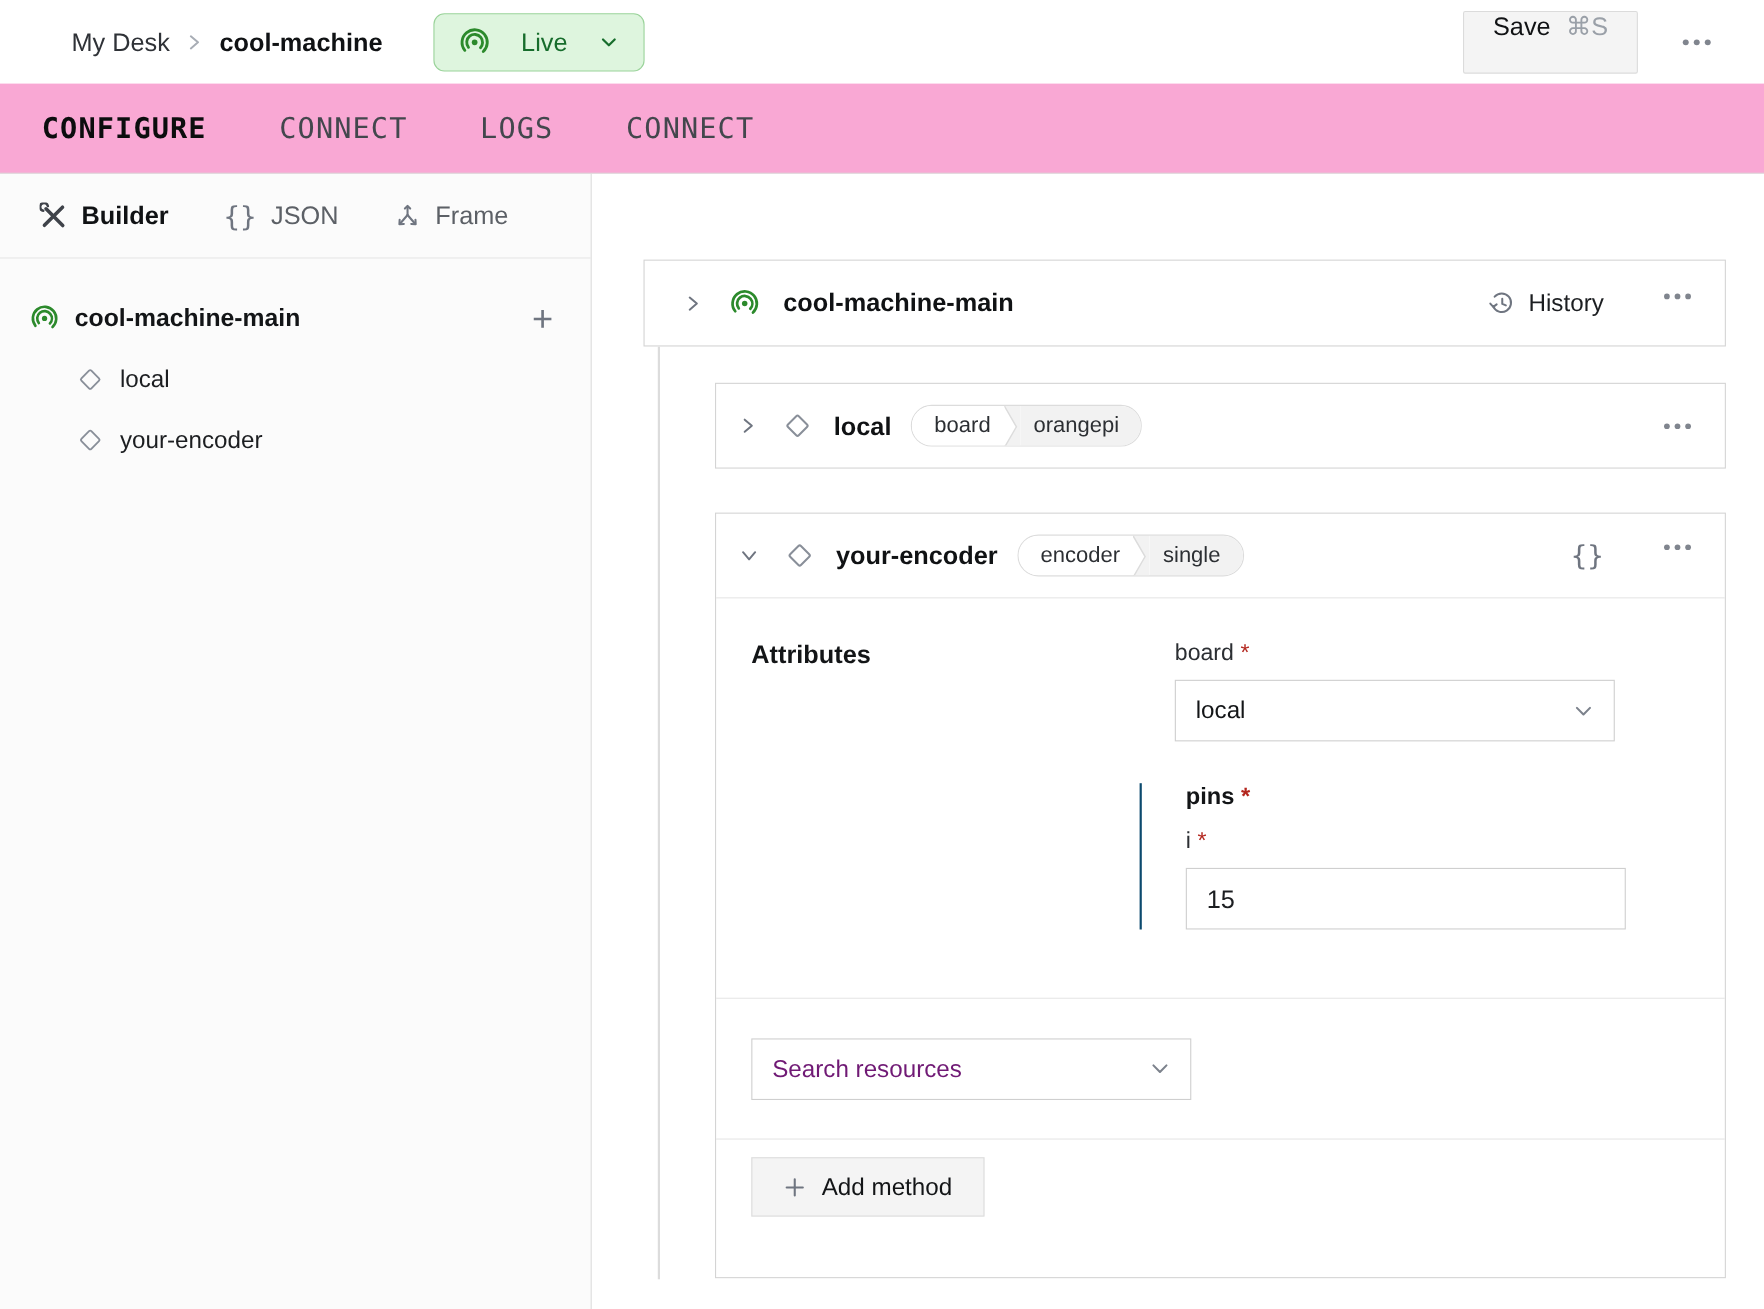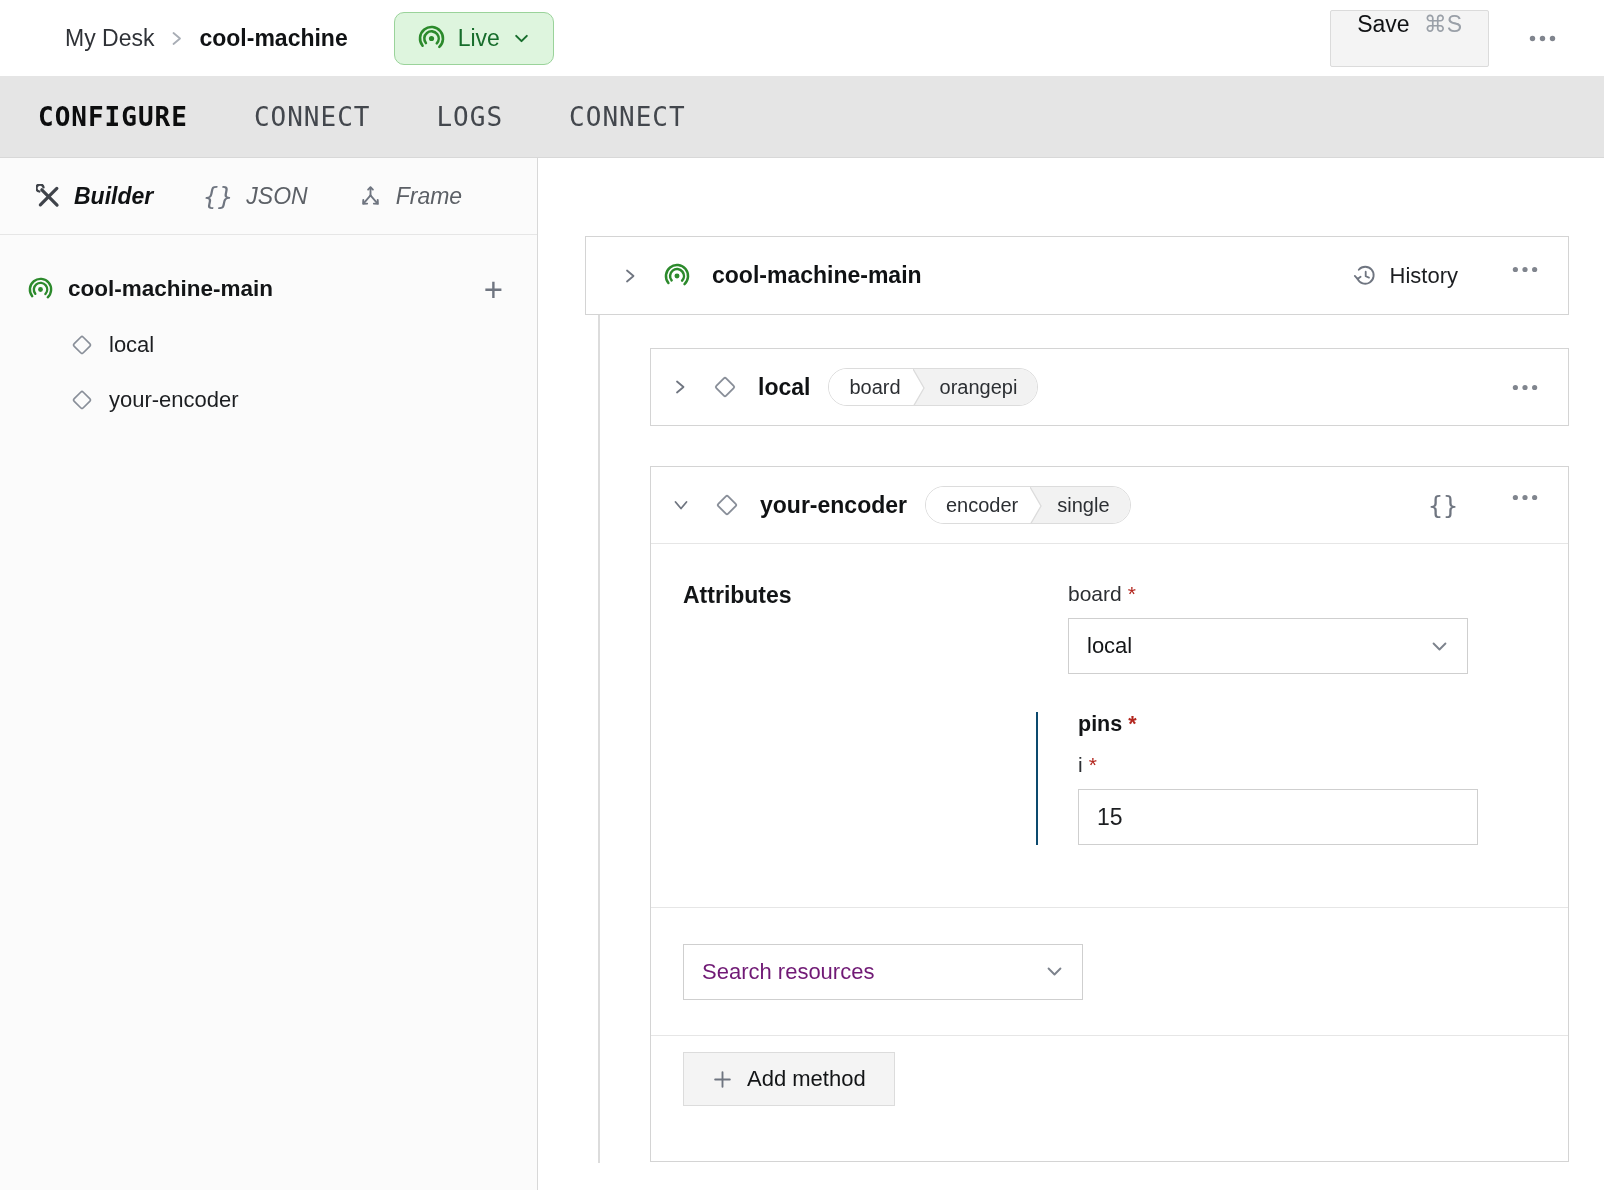--- a/index.html
+++ b/index.html
@@ -14,52 +14,52 @@
 
   
   .topbar {
     position:absolute; top:0; left:0; width:1604px; height:76px;
     display:flex; align-items:center; padding:0 44px 0 36px; background:#fff;
   }
   .breadcrumb { display:flex; align-items:center; gap:15px; font-size:23px;margin-left:29px; }
   .crumb-parent { color:#2f3237; cursor:pointer; }
   .crumb-current { font-weight:700; color:#101214; }
   .live-badge {
-    margin-left:46px; display:flex; align-items:center; gap:13px;
+    margin-left:46px; display:flex; align-items:center; gap:29px;
     height:53px; padding:0 23px; background:#def5de;
     border:1px solid #9ad39a; border-radius:10px;
     color:#176d2c; font-size:23px; font-weight:500; cursor:pointer;
   }
   .topbar-right { margin-left:auto; display:flex; align-items:center; gap:36px; }
   .save-btn {
     display:flex; align-items:flex-start; gap:14px; height:57px; padding:0 26px;
     background:#f4f4f4; border:1px solid #dbdbdb; border-radius:2px;
     font-size:23px; color:#101214; cursor:pointer;
   }
   .save-shortcut { color:#9aa0a8; }
   .icon-btn { background:none; border:none; padding:4px; cursor:pointer; display:flex; }
 
   
   .tabbar {
     position:absolute; top:76px; left:0; width:1604px; height:82px;
-    background:#e5e5e5; border-bottom:1px solid #d8d8d8;
+    background:#f9a8d4; border-bottom:1px solid #d8d8d8;
     display:flex; align-items:center; padding-left:38px; gap:66px;
   }
   .tab {
     font-family:"DejaVu Sans Mono","Liberation Mono",monospace;
     font-size:26px; letter-spacing:1px; color:#43474d; cursor:pointer;
   }
   .tab.active { color:#0c0d0e; font-weight:700; }
 
   
   .sidebar {
     position:absolute; top:158px; left:0; width:538px; bottom:0;
     background:#fbfbfb; border-right:1px solid #d8d8d8;
   }
-  .views { height:77px; display:flex; align-items:center; padding-left:36px; gap:50px; border-bottom:1px solid #e6e6e6;font-style:italic; }
+  .views { height:77px; display:flex; align-items:center; padding-left:36px; gap:50px; border-bottom:1px solid #e6e6e6; }
   .view { display:flex; align-items:center; gap:13px; font-size:23px; color:#5c6066; cursor:pointer; }
   .view.active { color:#101214; font-weight:700; }
   .braces-glyph { font-family:"DejaVu Sans Mono",monospace; font-size:25px; color:#6f7580; }
   .tree { padding-top:26px; }
   .tree-root { display:flex; align-items:center; height:56px; padding-left:28px; gap:15px; cursor:pointer; }
   .tree-root-label { font-size:22.5px; font-weight:700; color:#131517; }
   .tree-add {
     margin-left:auto; margin-right:30px; font-size:33px; font-weight:300;
     color:#6f7580; background:none; border:none; cursor:pointer; line-height:1; padding:0 4px;
   }

